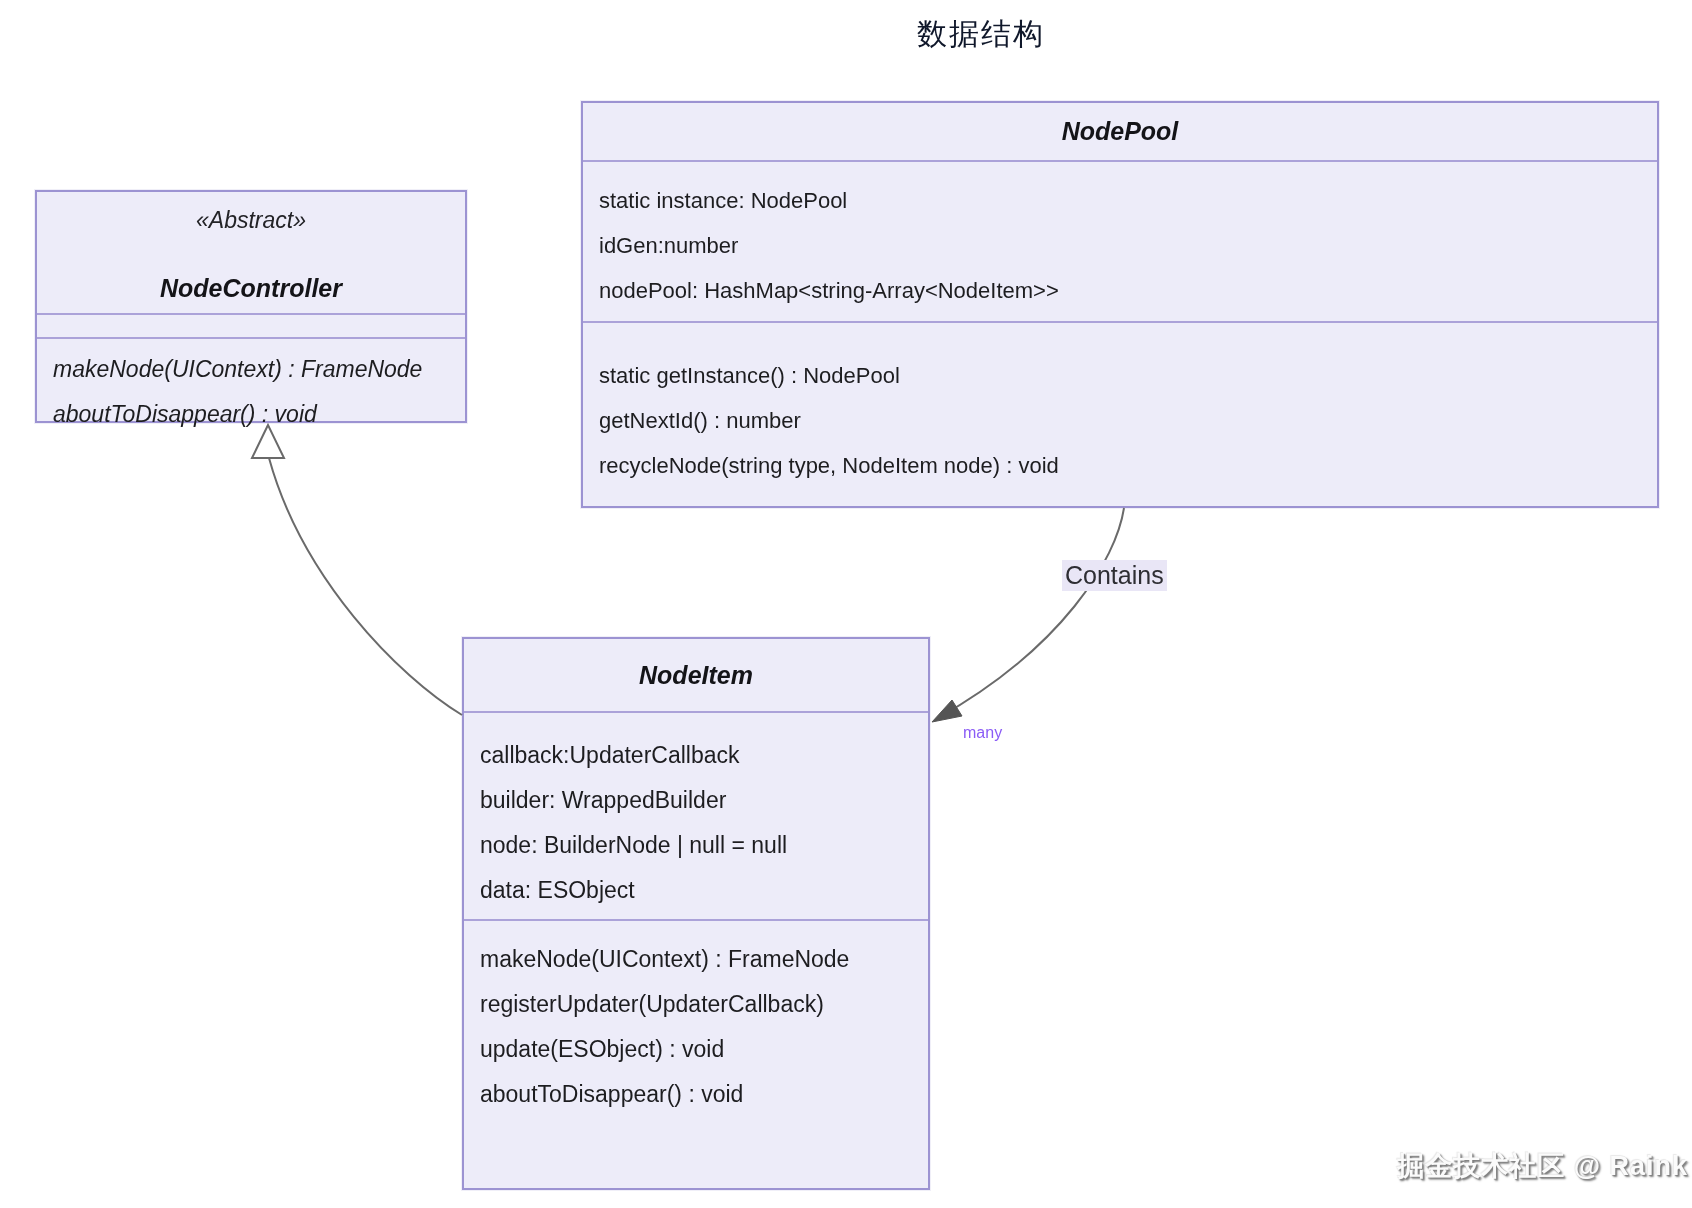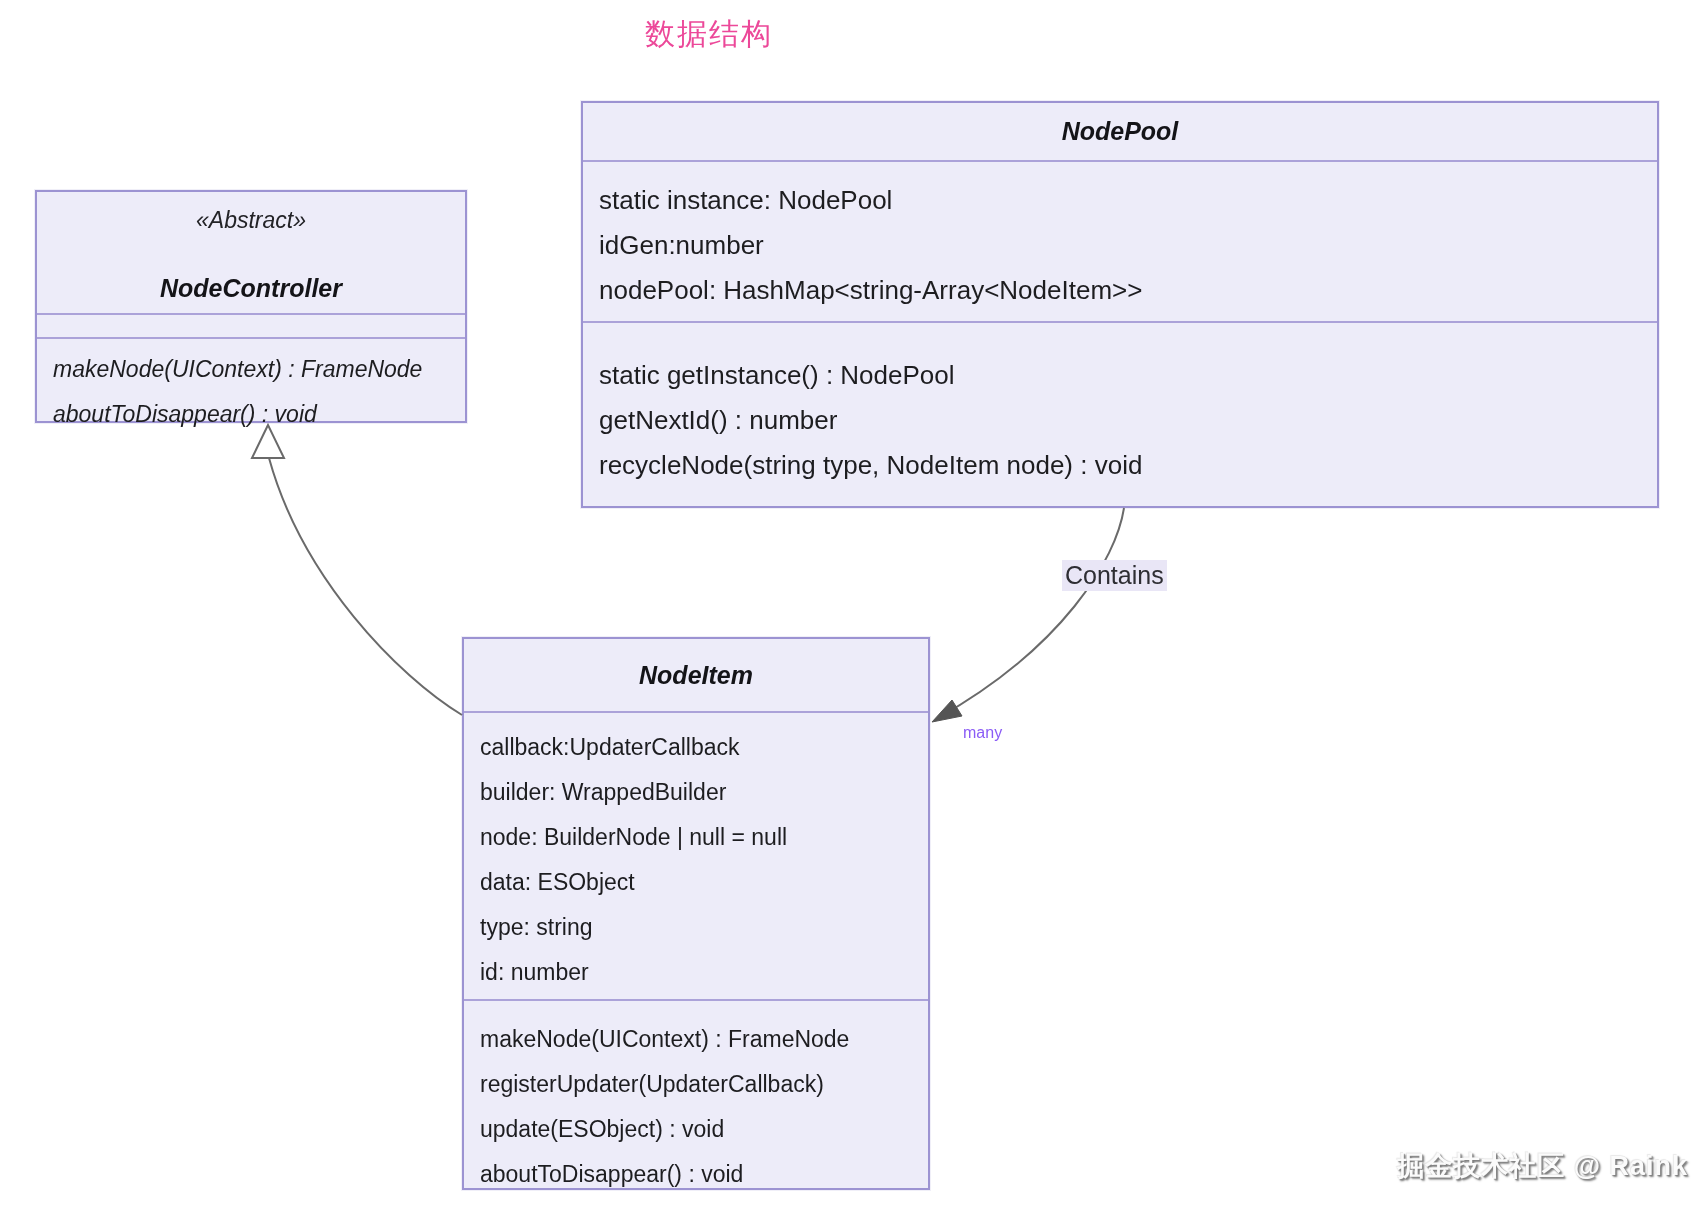--- a/index.html
+++ b/index.html
@@ -1,39 +1,39 @@
 <!DOCTYPE html>
 <html><head>
 <meta charset="utf-8">
 <style>
   html,body{margin:0;padding:0;background:#ffffff;}
   #canvas{
     position:relative;width:1692px;height:1208px;background:#ffffff;
     font-family:"Liberation Sans", sans-serif;color:#1d1d20;overflow:hidden;
   }
   .diagram-title{
-    position:absolute;left:645px;top:14px;width:400px;text-align:left;
-    font-size:30px;color:#ec4899;letter-spacing:2px;
+    position:absolute;left:645px;top:14px;width:400px;text-align:right;
+    font-size:30px;color:#0f172a;letter-spacing:2px;
   }
   .uml-box{
     position:absolute;background:#edecf9;border:2px solid #9c93d2;
     box-sizing:border-box;box-shadow:0 0 0 1px rgba(156,147,210,0.15);
   }
   .uml-header{
     display:flex;flex-direction:column;justify-content:center;align-items:center;
     box-sizing:border-box;
     font-style:italic;
   }
   .uml-class-name{font-weight:bold;font-size:25px;color:#141418;}
   .uml-stereotype{font-size:23px;color:#232327;margin-bottom:6px;}
   .uml-section{
     box-sizing:border-box;border-top:2px solid #aba2d9;overflow:hidden;
   }
   .member-line{
-    line-height:45px;white-space:nowrap;padding-left:16px;font-size:26px;
+    line-height:45px;white-space:nowrap;padding-left:16px;font-size:22px;
   }
   .big .member-line{font-size:23px;}
   .italic .member-line{font-style:italic;}
   #arrows{position:absolute;left:0;top:0;pointer-events:none;}
   .rel-label{
     position:absolute;background:#e9e6f6;color:#2e2e33;font-size:25px;
     padding:1px 3px;
   }
   .mult-label{
     position:absolute;color:#8b5cf6;font-size:16px;
@@ -49,21 +49,21 @@
   #box-nodepool .attrs{height:161px;padding-top:16px;}
   #box-nodepool .methods{height:189px;padding-top:30px;}
   
   #box-nodecontroller{left:35px;top:190px;width:432px;height:233px;}
   #box-nodecontroller .uml-header{height:121px;padding-top:4px;gap:34px;}
   #box-nodecontroller .attrs{height:24px;}
   #box-nodecontroller .methods{height:106px;padding-top:8px;}
   
   #box-nodeitem{left:462px;top:637px;width:468px;height:553px;}
   #box-nodeitem .uml-header{height:72px;}
-  #box-nodeitem .attrs{height:288px;padding-top:12px;}
+  #box-nodeitem .attrs{height:208px;padding-top:20px;}
   #box-nodeitem .methods{height:205px;padding-top:16px;}
 </style>
 </head>
 <body>
 
 <div id="canvas">
 
   <div class="diagram-title">数据结构</div>
 
   <div class="uml-box" id="box-nodepool">

